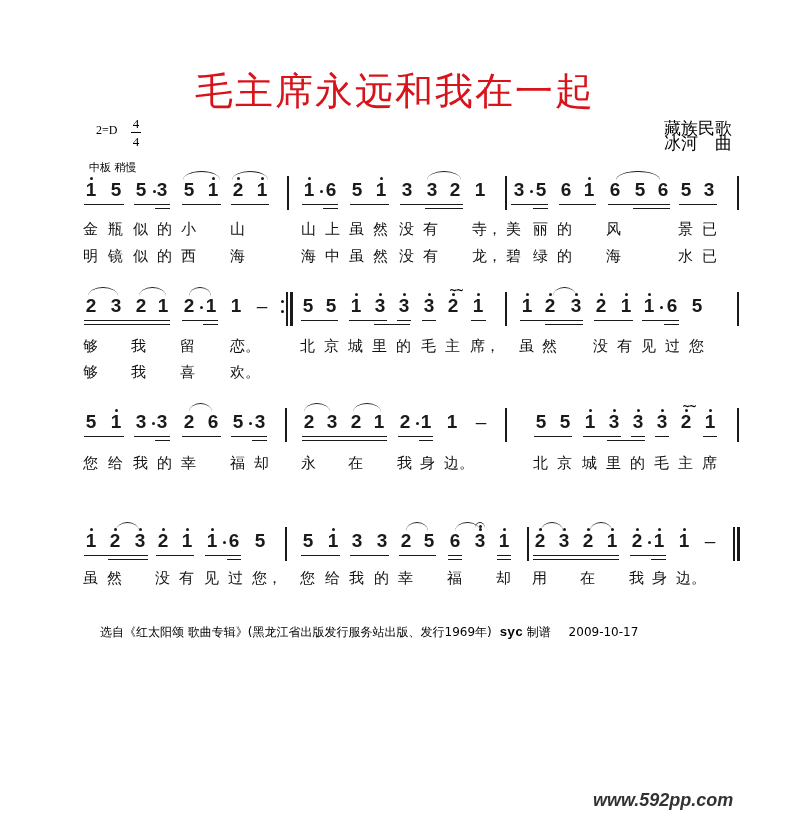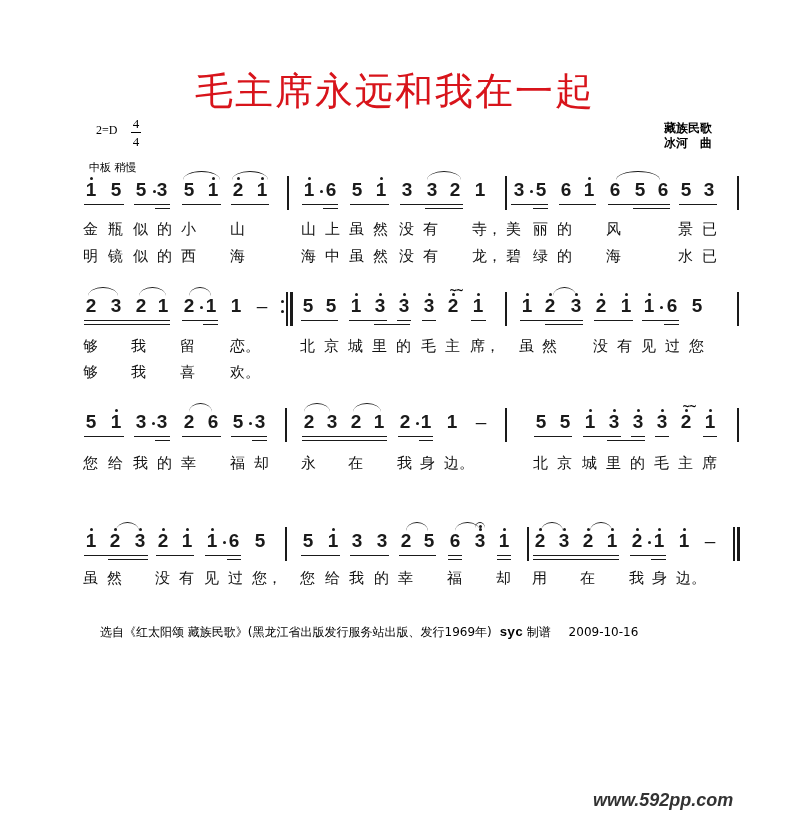--- a/index.html
+++ b/index.html
@@ -4,21 +4,21 @@
 <style>
   html, body { margin:0; padding:0; background:#fff; }
   body { width:790px; height:819px; position:relative; overflow:hidden;
          font-family:"DejaVu Sans","Liberation Sans",sans-serif; color:#000; }
   .title { position:absolute; left:0; width:790px; top:66px; text-align:center;
            font-family:"DejaVu Serif","Liberation Serif",serif; font-size:38px; color:#d8141b; letter-spacing:2px; }
   .key { position:absolute; left:96px; top:123px; font-size:12px; font-family:"Liberation Serif",serif; }
   .timesig { position:absolute; left:131px; top:116px; width:10px; font-size:13px; text-align:center; font-family:"Liberation Serif",serif; line-height:15px; }
   .timesig .bar { border-top:1px solid #000; margin:1px 0; }
   .tempo { position:absolute; left:89px; top:160px; font-size:11px; }
-  .credits { position:absolute; left:664px; top:121px; font-size:12px; line-height:15px;font-weight:bold; }
+  .credits { position:absolute; left:664px; top:121px; font-size:17px; line-height:15px; }
   .note { position:absolute; font-family:"Liberation Sans",sans-serif; font-weight:bold; font-size:19px; color:#1a1a1a; width:14px; text-align:center; line-height:20px; }
   .hdot { position:absolute; width:3px; height:3px; background:#1a1a1a; border-radius:50%; }
   .ldot { position:absolute; width:3px; height:3px; background:#1a1a1a; border-radius:50%; }
   .uline { position:absolute; height:1px; background:#1a1a1a; }
   .slur { position:absolute; height:8px; border-top:1.3px solid #1a1a1a; border-radius:50% 50% 0 0 / 100% 100% 0 0; }
   .barline { position:absolute; width:1.5px; background:#1a1a1a; }
   .barline.thick { width:3px; }
   .lyr { position:absolute; font-size:15px; font-family:"DejaVu Sans","Liberation Sans",sans-serif; color:#111; }
   .mord { position:absolute; font-size:10px; font-weight:bold; line-height:8px; letter-spacing:-2px; }
   .ferm { position:absolute; width:10px; height:5px; border-top:1.3px solid #1a1a1a; border-radius:50% 50% 0 0 / 100% 100% 0 0; }
@@ -388,18 +388,18 @@
     <div class="lyr" style="left: 447px; top: 569px;">福</div>
     <div class="lyr" style="left: 496px; top: 569px;">却</div>
     <div class="lyr" style="left: 532px; top: 569px;">用</div>
     <div class="lyr" style="left: 580px; top: 569px;">在</div>
     <div class="lyr" style="left: 629px; top: 569px;">我</div>
     <div class="lyr" style="left: 652px; top: 569px;">身</div>
     <div class="lyr" style="left: 676px; top: 569px;">边。</div>
   </div>
 
 <div class="footer">
-  <span>选自《红太阳颂 藏族民歌》(黑龙江省出版发行服务站出版、发行1969年)</span>
+  <span>选自《红太阳颂 歌曲专辑》(黑龙江省出版发行服务站出版、发行1969年)</span>
   <span class="syc">syc</span>
   <span>制谱</span>
-  <span style="margin-left:14px">2009-10-16</span>
+  <span style="margin-left:14px">2009-10-17</span>
 </div>
 <div class="watermark">www.592pp.com</div>
 
 </body></html>

